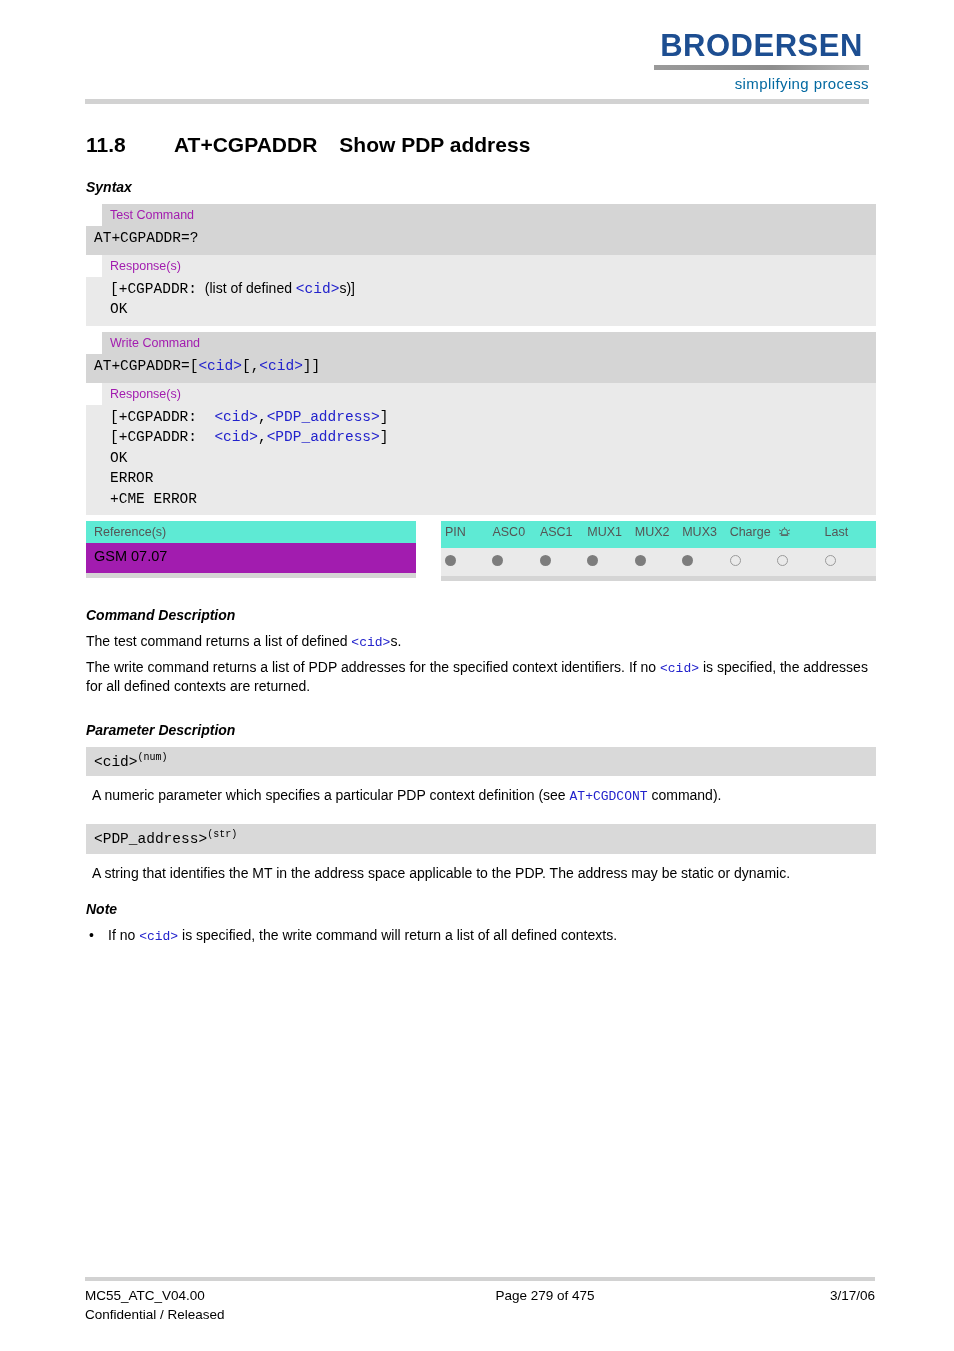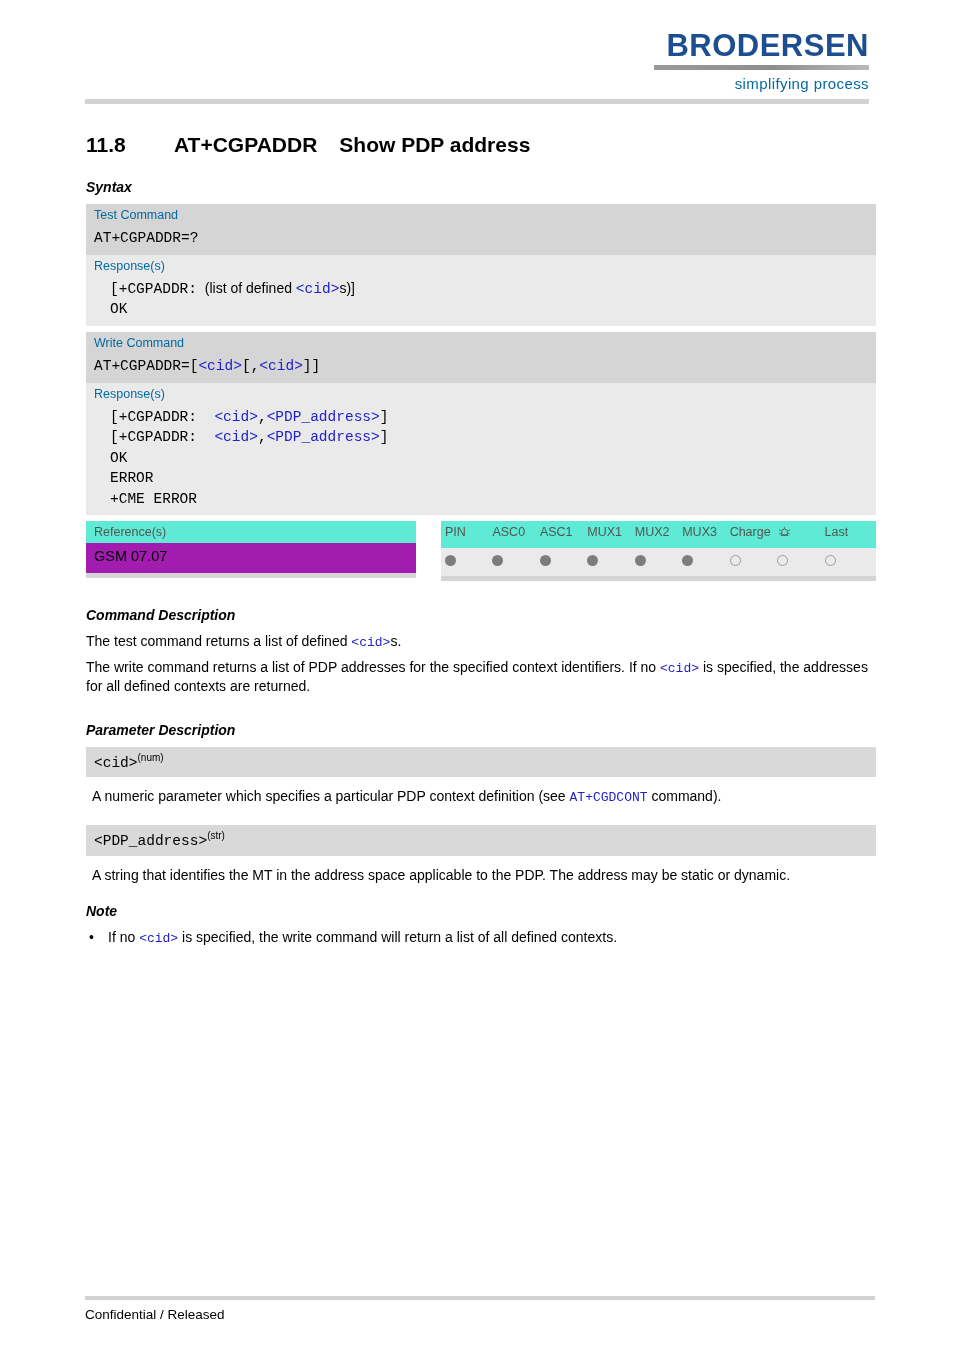--- a/index.html
+++ b/index.html
@@ -39,20 +39,21 @@
     text-align: right;
   }
   .logo-word {
     font-family: "Liberation Sans", sans-serif;
     font-weight: bold;
     font-size: 31px;
     letter-spacing: 0.5px;
     color: #1d4e91;
     line-height: 1;
     white-space: nowrap;
+    text-align: center;
   }
   .logo-bar {
     margin-top: 4px;
     height: 5px;
     width: 100%;
     background: linear-gradient(to right, #9a9a9a 0%, #8d8d8d 55%, #b9b9b9 100%);
   }
   .logo-tagline {
     margin-top: 5px;
     font-size: 15px;
@@ -97,25 +98,26 @@
   h2.sub-head.spaced { margin-top: 26px; }
 
   
   .syntax {
     width: 790px;
     font-size: 0;
     margin-bottom: 4px;
   }
   .syn-label {
     background: #d5d5d5;
-    color: #0369a1;
+    color: #a21caf;
     font-family: "Liberation Sans", sans-serif;
     font-size: 12.5px;
     padding: 4px 8px 3px 8px;
     line-height: 1.2;
+    margin-left: 16px;
   }
   .syn-label.light {
     background: #eaeaea;
   }
   .syn-code {
     background: #d5d5d5;
     font-family: "Liberation Mono", monospace;
     font-size: 14.5px;
     padding: 2px 8px 6px 8px;
     line-height: 1.42;
@@ -224,21 +226,21 @@
   
   .param-head {
     background: #d9d9d9;
     padding: 5px 8px 5px 8px;
     margin-top: 9px;
     font-family: "Liberation Mono", monospace;
     font-size: 14.5px;
     line-height: 1.2;
   }
   .param-head sup {
-    font-family: Liberation Sans, sans-serif;
+    font-family: Liberation Mono, monospace;
     font-size: 10px;
     vertical-align: super;
   }
   .param-desc {
     margin: 10px 0 0 6px;
     font-size: 14px;
     line-height: 1.33;
   }
   .param-group { margin-bottom: 19px; }
 
@@ -397,16 +399,21 @@
       <li>
         <span class="note-bullet">•</span>
         <span><span>If no </span><span class="mono">&lt;cid&gt;</span><span> is specified, the write command will return a list of all defined contexts.</span></span>
       </li>
     </ul>
 
   </div>
 
   <div class="footer">
     <div class="footer-rule"></div>
+    <div class="footer-row">
+      <span class="f-left">MC55_ATC_V04.00</span>
+      <span class="f-mid">Page 279 of 475</span>
+      <span class="f-right">3/17/06</span>
+    </div>
     <div class="f-left2">Confidential / Released</div>
   </div>
 
 </div>
 
 </body></html>

